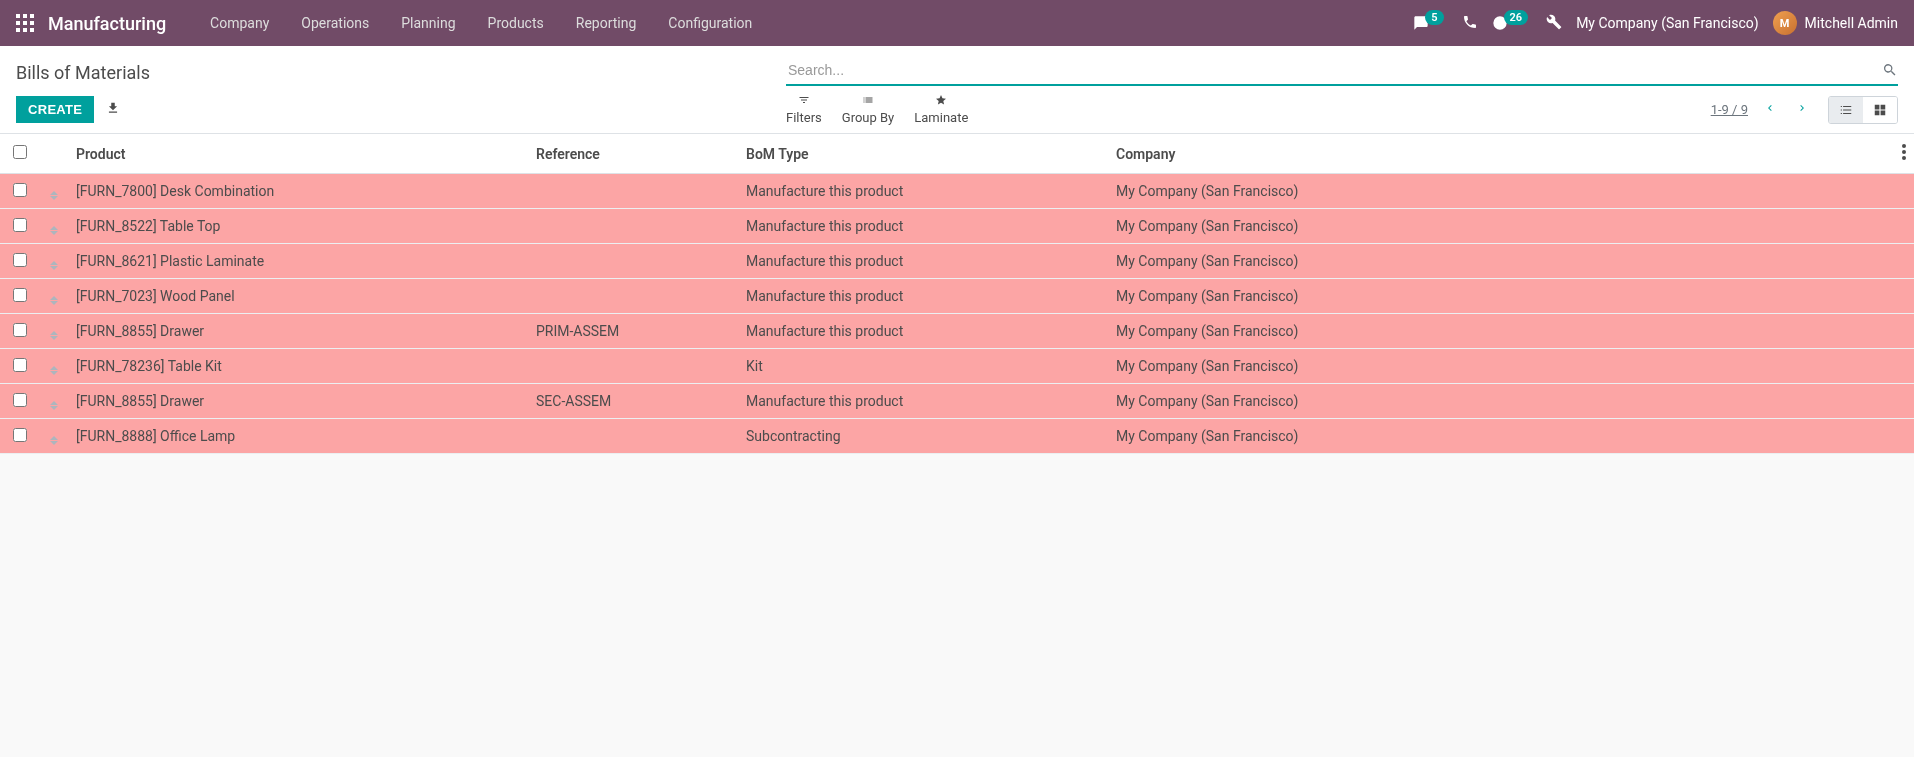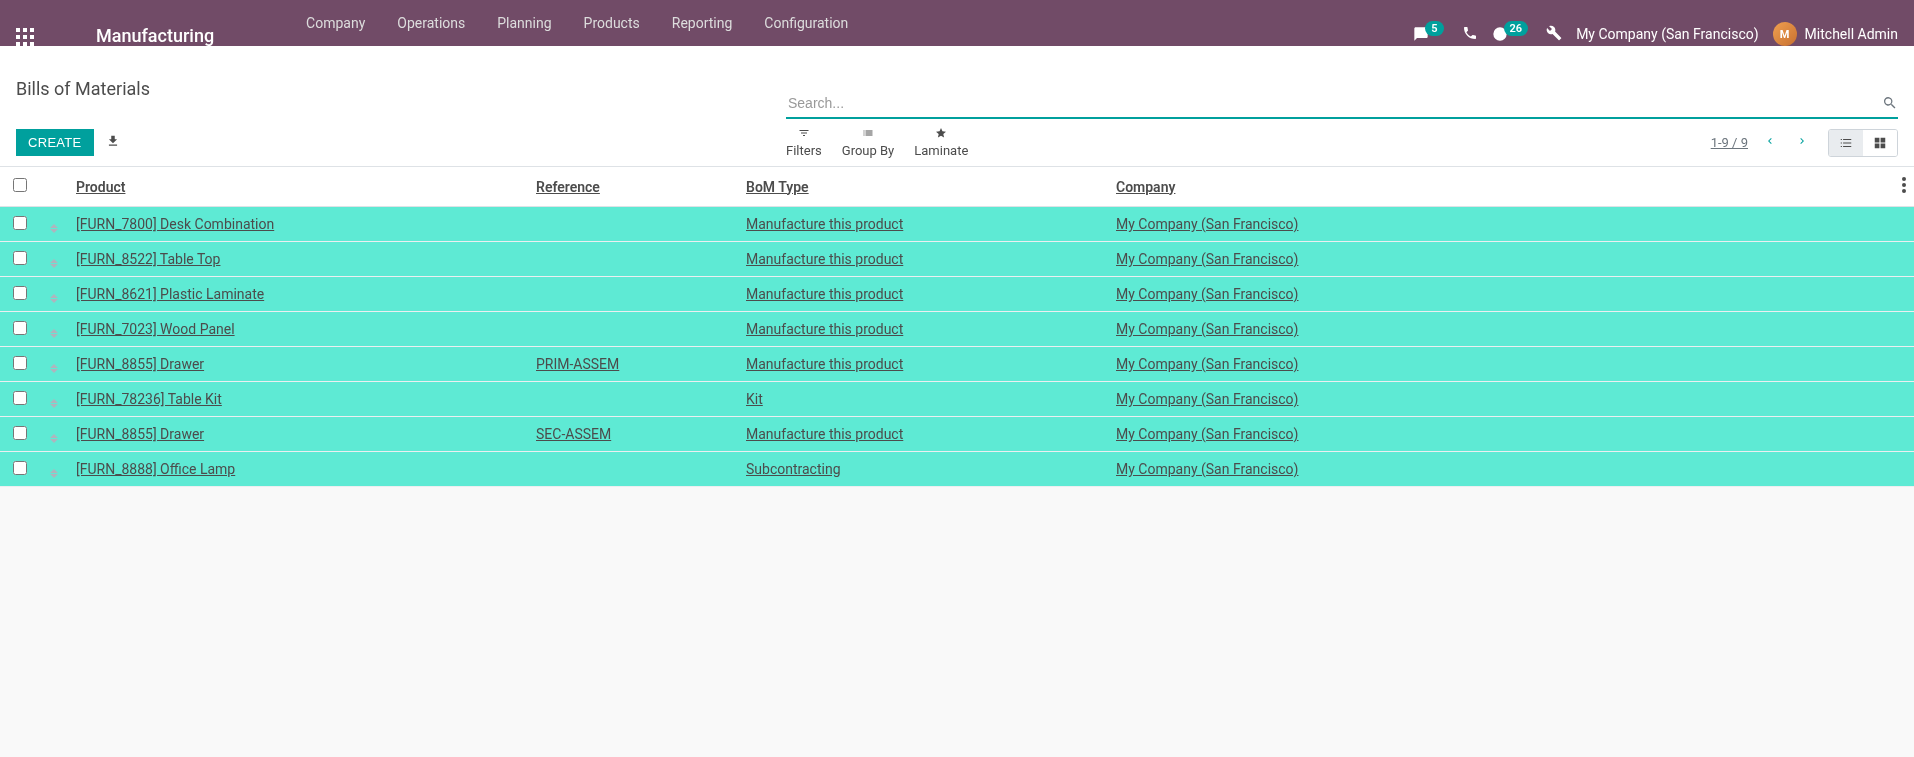--- a/index.html
+++ b/index.html
@@ -1,55 +1,55 @@
 <!DOCTYPE html>
 <html><head>
 <meta charset="utf-8">
 <style>
 * { box-sizing: border-box; margin: 0; padding: 0; }
 body { font-family: -apple-system, BlinkMacSystemFont, "Segoe UI", Roboto, "Helvetica Neue", sans-serif; background: #f9f9f9; color: #4c4c4c; font-size: 14px; }
-.navbar { background: #714B67; height: 46px; display: flex; align-items: flex-end; padding: 0 16px; color: #fff; gap: 48px; }
+.navbar { background: #714B67; height: 46px; display: flex; align-items: center; padding: 0 16px; color: #fff; }
 .navbar .apps-icon { width: 18px; height: 18px; margin-right: 14px; cursor: pointer; }
 .navbar .app-name { font-size: 18px; font-weight: 500; margin-right: 28px; }
 .navbar .menu { display: flex; gap: 0; }
 .navbar .menu-item { padding: 0 16px; cursor: pointer; font-size: 14px; line-height: 46px; color: #ddd; }
 .navbar .spacer { flex: 1; }
 .navbar .right { display: flex; align-items: center; gap: 14px; }
 .navbar .badge-wrap { position: relative; display: flex; align-items: center; cursor: pointer; }
 .navbar .badge { background: #00A09D; color: #fff; font-size: 11px; border-radius: 10px; padding: 1px 6px; position: relative; top: -6px; left: -4px; font-weight: 600; }
 .navbar .icon { width: 16px; height: 16px; fill: #fff; }
 .navbar .company { cursor: pointer; font-size: 14px; }
 .navbar .user { display: flex; align-items: center; gap: 8px; cursor: pointer; }
 .navbar .avatar { width: 24px; height: 24px; border-radius: 50%; background: linear-gradient(135deg,#f0a050,#c77030); display:flex; align-items:center; justify-content:center; font-size:11px; color:#fff; font-weight:bold; }
 
 .control-panel { background: #fff; padding: 12px 16px 8px 16px; border-bottom: 1px solid #dee2e6; }
 .cp-row1 { display: flex; align-items: center; margin-bottom: 8px; }
 .cp-title { font-size: 18px; color: #4c4c4c; flex: 0 0 auto; width: 770px; }
-.cp-search-wrap { flex: 1; position: relative; border-bottom: 2px solid #00A09D; display: flex; align-items: center; padding-bottom: 2px; margin-top: 33px; }
+.cp-search-wrap { flex: 1; position: relative; border-bottom: 2px solid #00A09D; display: flex; align-items: center; padding-bottom: 2px; }
 .cp-search { border: none; outline: none; font-size: 14px; width: 100%; padding: 4px 2px; }
 .cp-search::placeholder { color: #999; }
 .cp-search-icon { width: 16px; height: 16px; fill: #6c757d; cursor: pointer; }
 
 .cp-row2 { display: flex; align-items: center; }
 .cp-left { width: 770px; display: flex; align-items: center; gap: 12px; }
-.btn-create { background: #00A09D; color: #fff; border: none; padding: 6px 12px; font-size: 13px; font-weight: 400; cursor: pointer; letter-spacing: 0.3px; }
+.btn-create { background: #00A09D; color: #fff; border: none; padding: 6px 12px; font-size: 13px; font-weight: 700; cursor: pointer; letter-spacing: 0.3px; }
 .btn-import { cursor: pointer; }
 .cp-center { display: flex; align-items: center; gap: 20px; }
 .cp-filter-item { display: flex; align-items: center; gap: 4px; cursor: pointer; color: #4c4c4c; font-size: 13px; flex-direction: column; }
 .cp-filter-item svg { width: 12px; height: 12px; fill: #4c4c4c; }
 .cp-right { margin-left: auto; display: flex; align-items: center; gap: 16px; }
 .pager { display: flex; align-items: center; gap: 12px; color: #6c757d; font-size: 13px; text-decoration: underline; }
 .pager-btn { cursor: pointer; padding: 4px; }
 .pager-btn svg { width: 12px; height: 12px; fill: #00A09D; }
 .view-switch { display: flex; border: 1px solid #ced4da; border-radius: 3px; overflow: hidden; }
 .view-btn { padding: 6px 10px; cursor: pointer; background: #fff; display: flex; align-items: center; }
 .view-btn.active { background: #e9ecef; }
 .view-btn svg { width: 14px; height: 14px; fill: #4c4c4c; }
 
-.list-table { width: 100%; border-collapse: collapse; background: #5eead4; text-decoration: underline; }
+.list-table { width: 100%; border-collapse: collapse; background: #fca5a5; }
 .list-table th { text-align: left; padding: 10px 8px; font-weight: 600; font-size: 14px; color: #4c4c4c; border-bottom: 1px solid #dee2e6; background:#fff; }
 .list-table td { padding: 8px 8px; font-size: 14px; color: #4c4c4c; border-bottom: 1px solid #eceff1; }
 .list-table .col-check { width: 40px; text-align: center; }
 .list-table .col-handle { width: 28px; color: #adb5bd; cursor: move; text-align: center; }
 .list-table .col-product { width: 460px; }
 .list-table .col-ref { width: 210px; }
 .list-table .col-type { width: 370px; }
 .list-table .col-company { }
 .list-table .col-opt { width: 30px; text-align: right; }
 .list-table input[type=checkbox] { cursor: pointer; width: 14px; height: 14px; }

